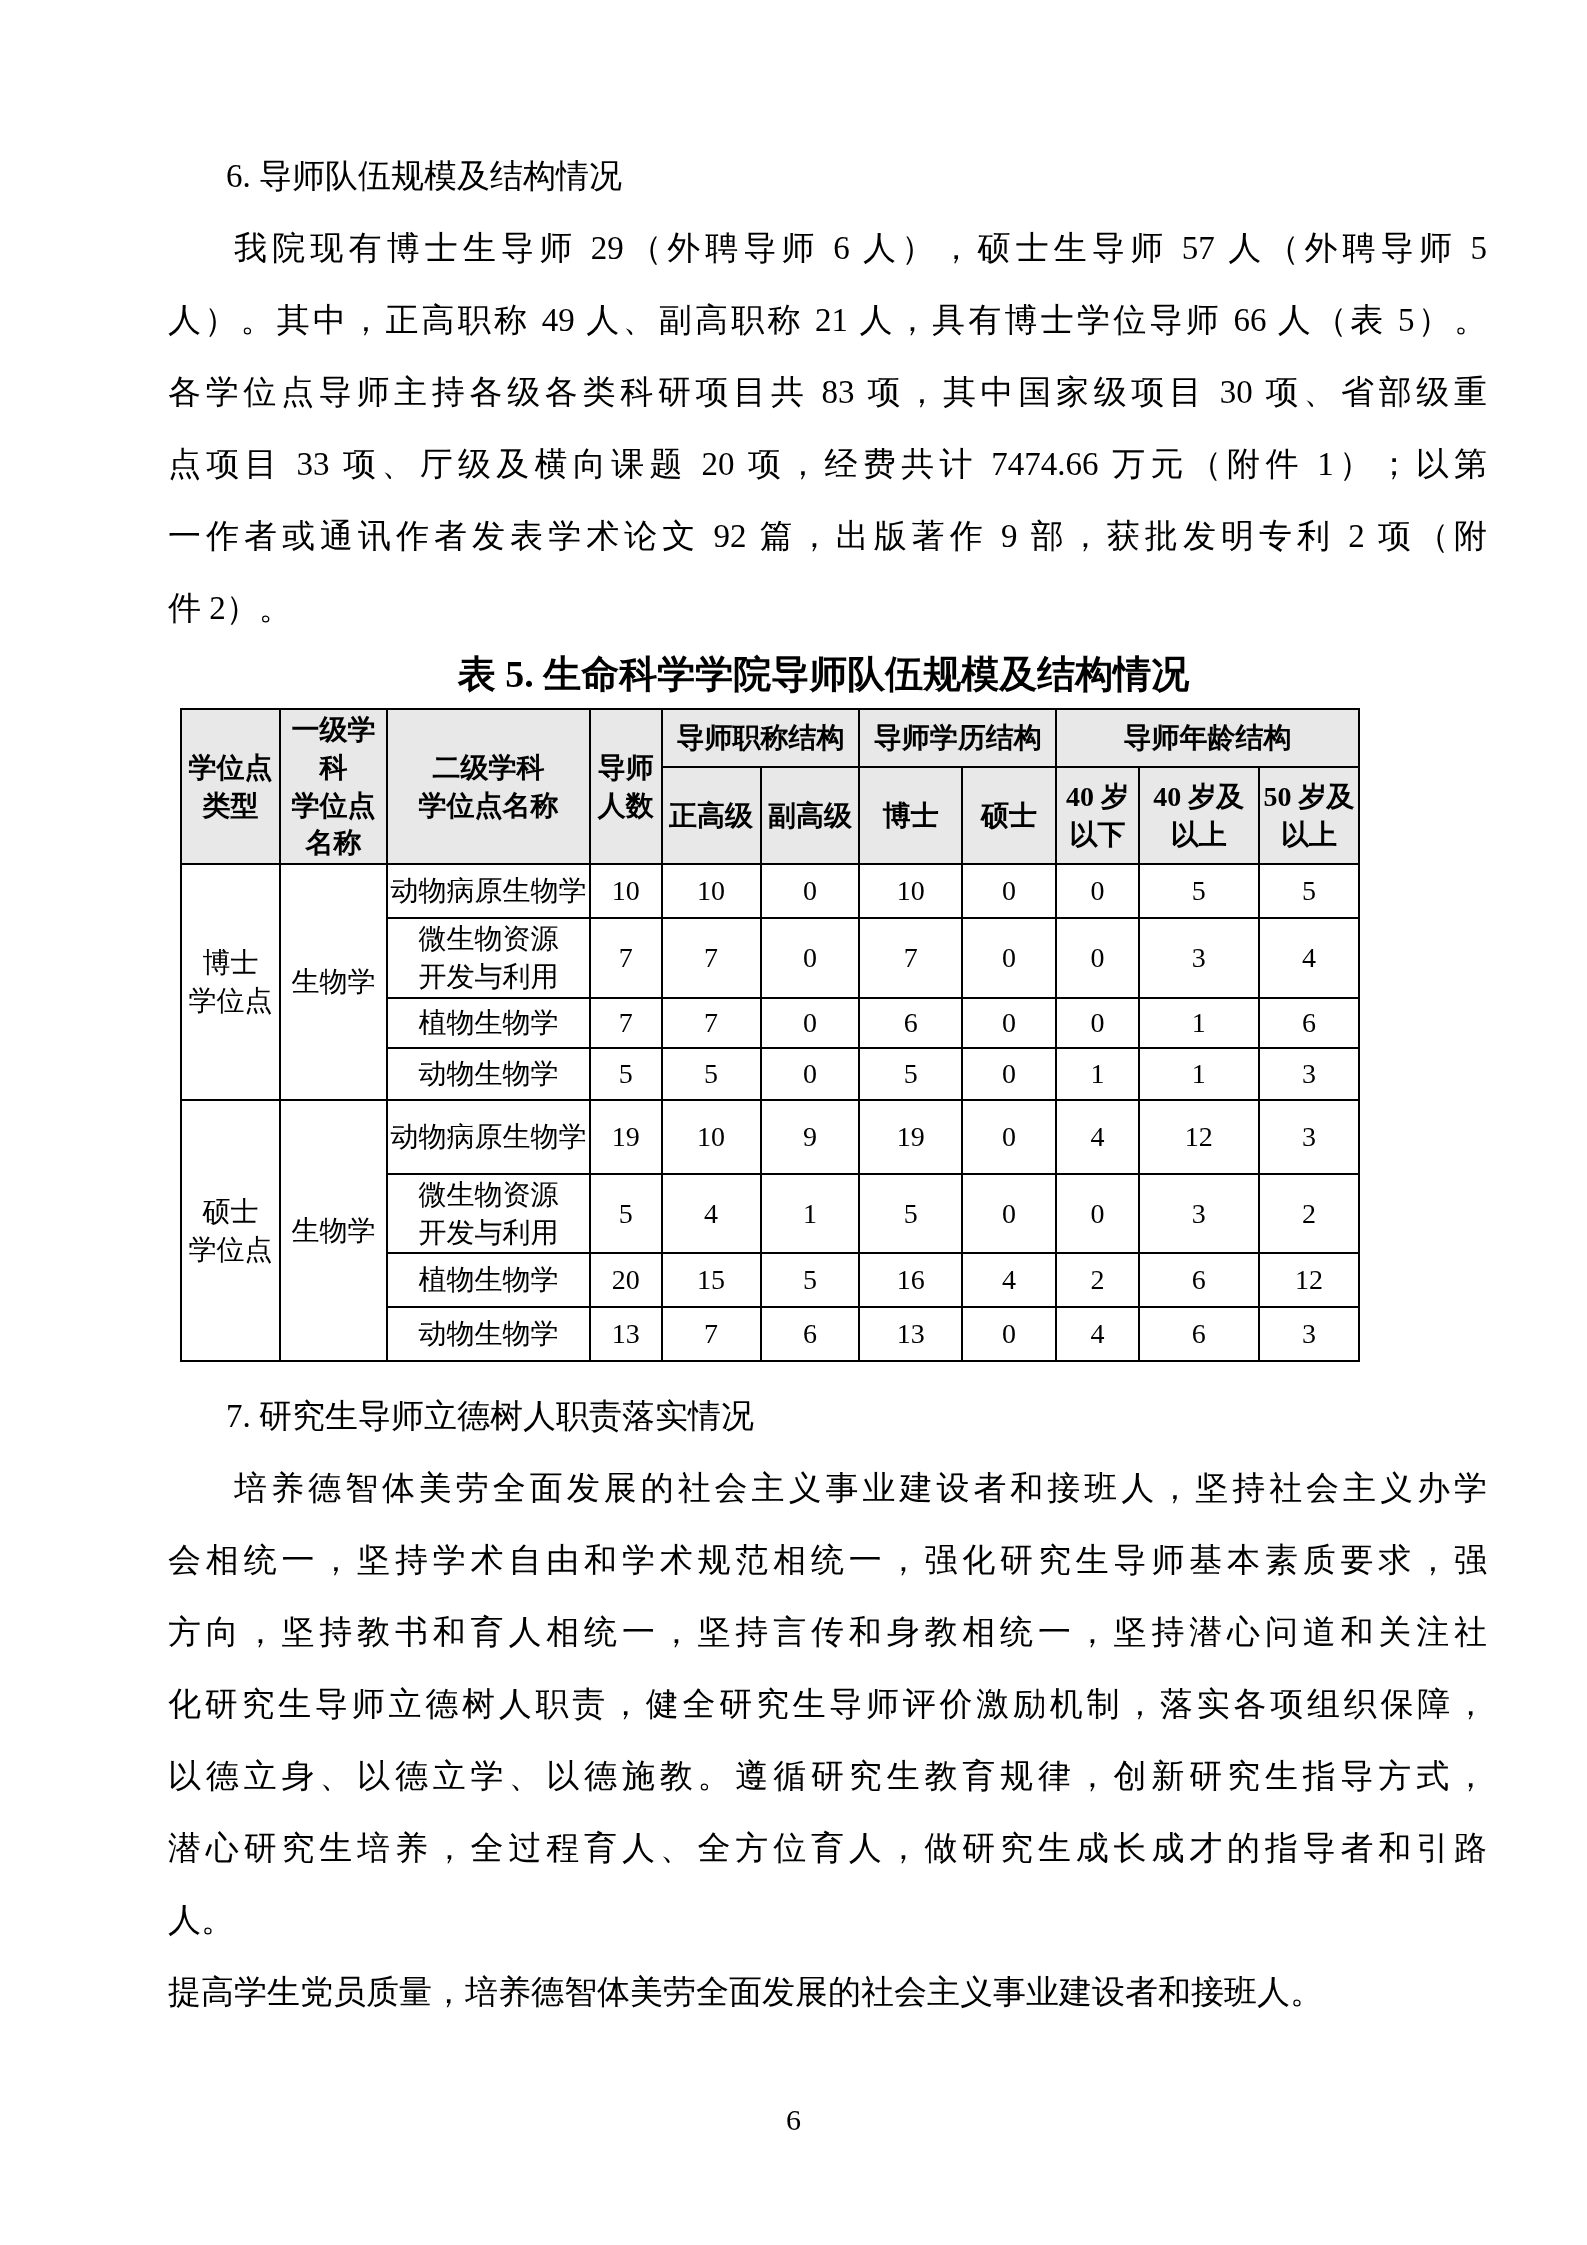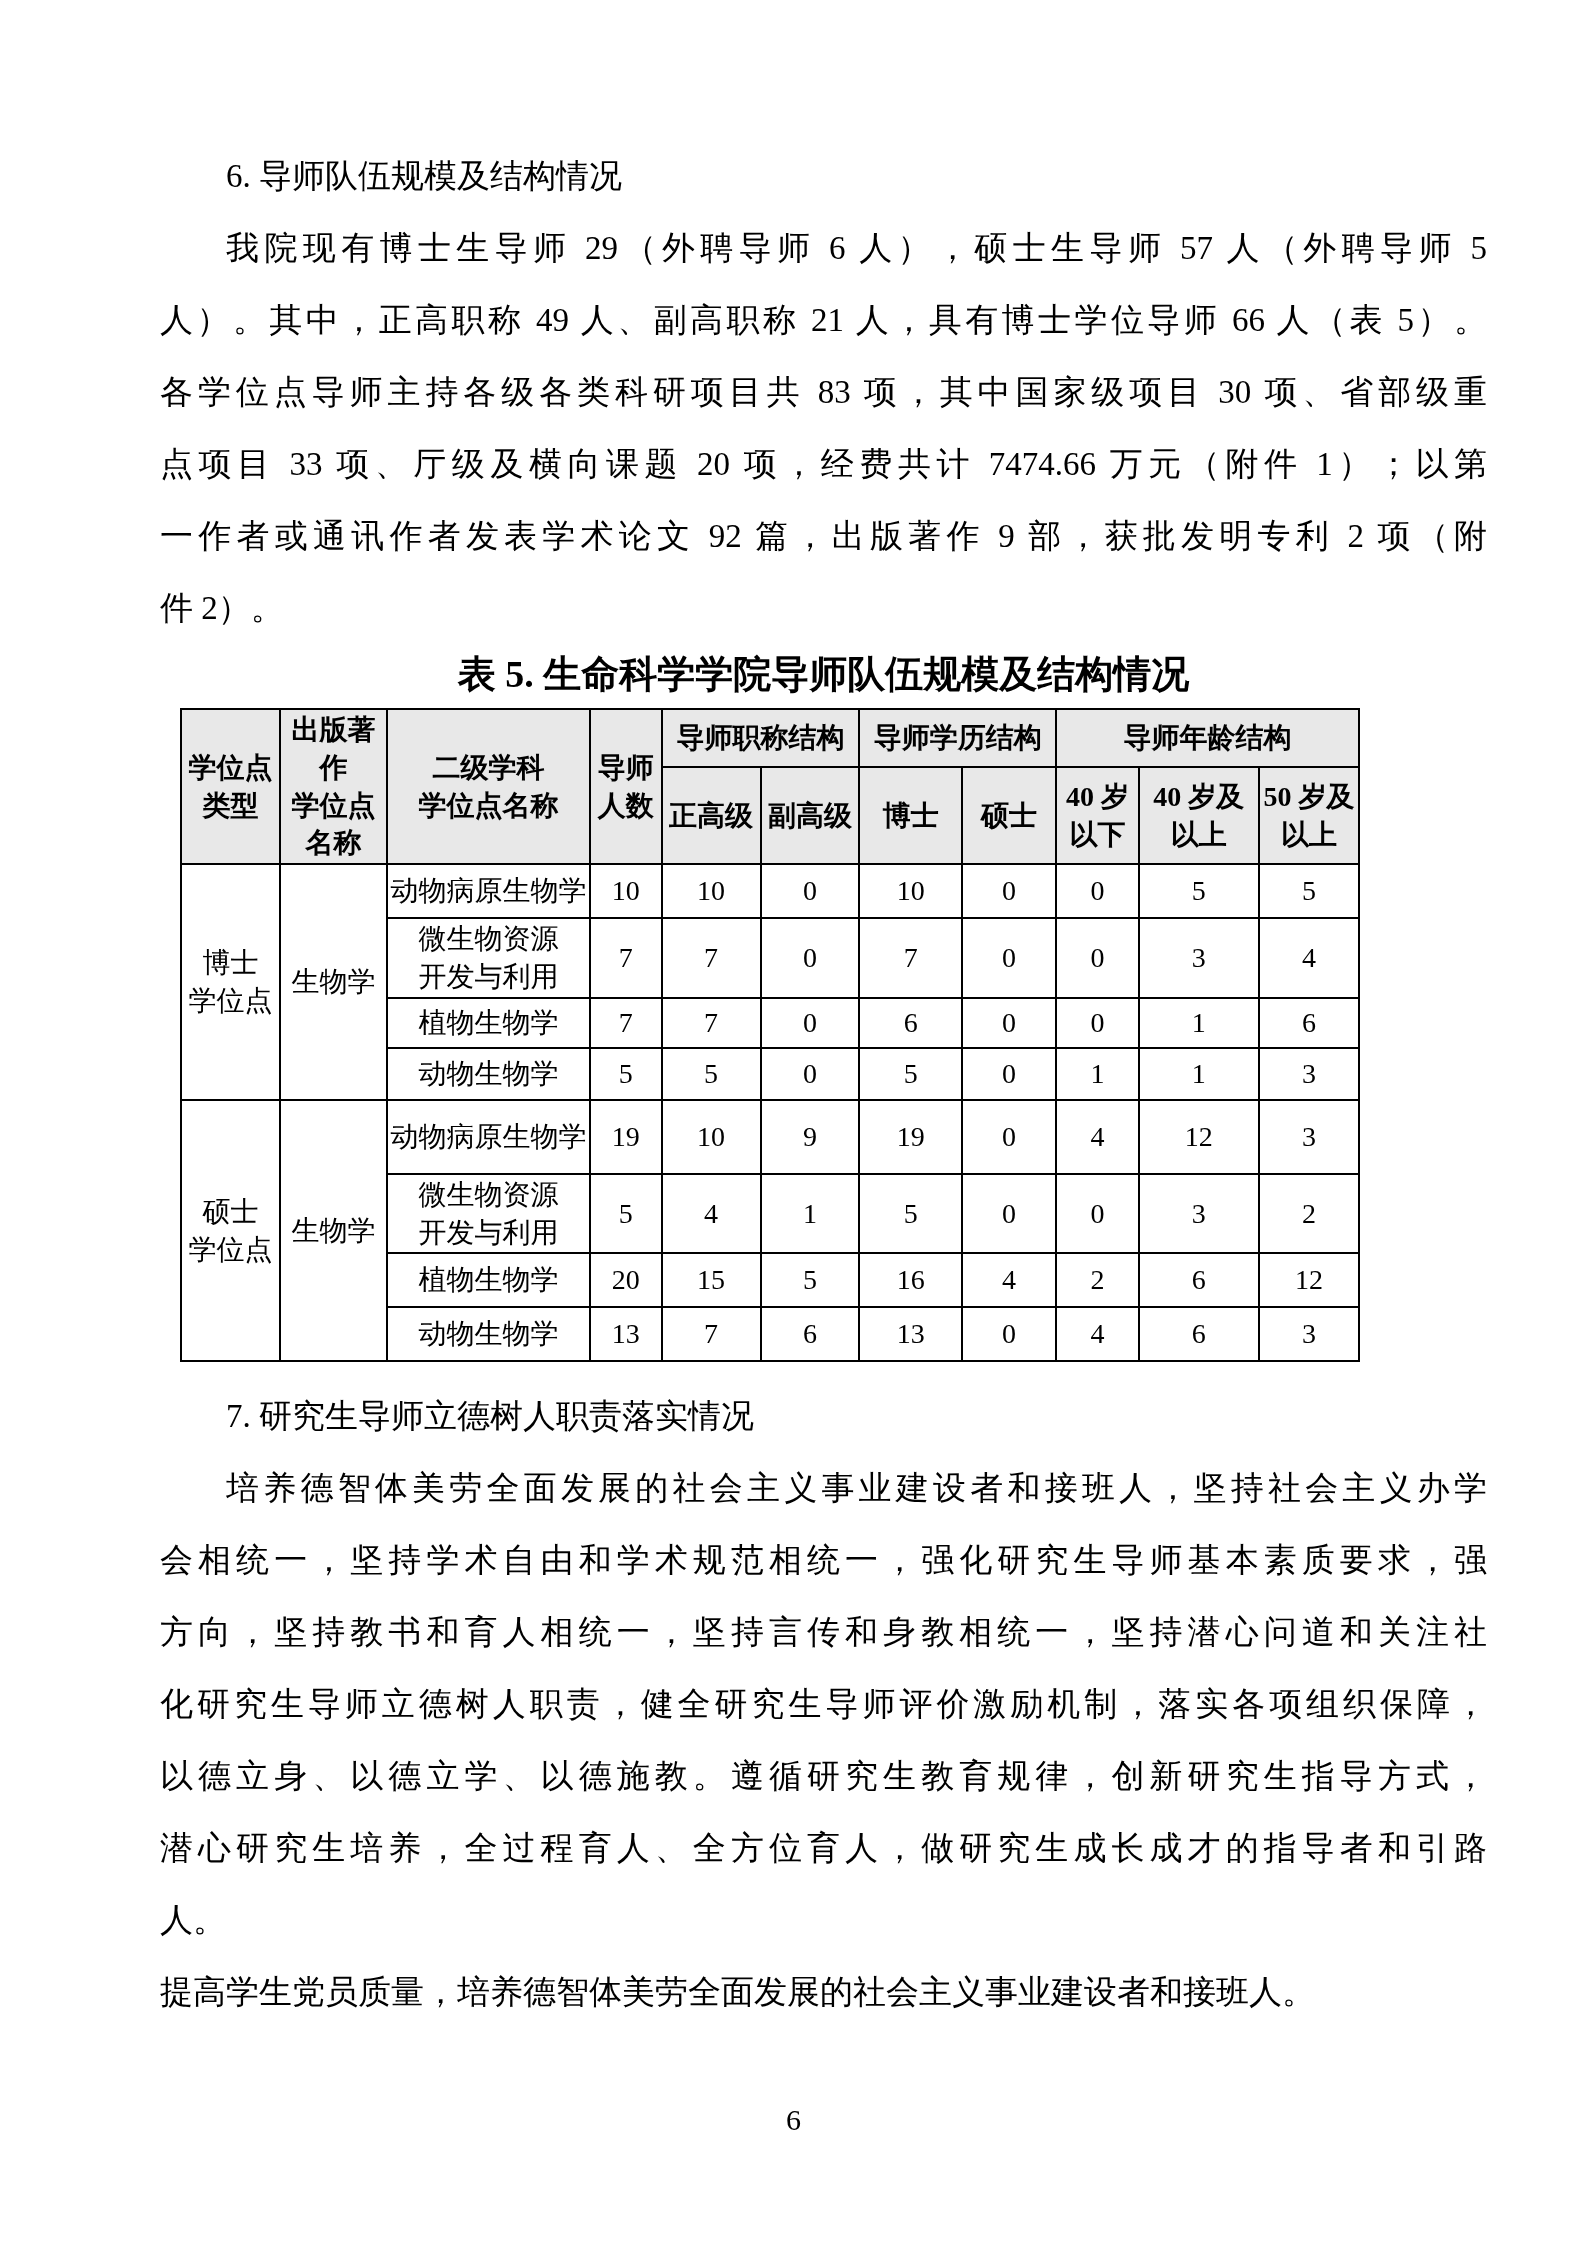--- a/index.html
+++ b/index.html
@@ -8,21 +8,21 @@
     width:1587px;height:2245px;
     background:#ffffff;
     box-sizing:border-box;
     padding:140px 100px 0 160px;
     font-family:"Liberation Serif","DejaVu Serif",serif;
     color:#000;
     font-size:33px;
     line-height:72px;
   }
   .heading{margin:0;padding-left:66px;font-weight:normal;font-size:33px;line-height:72px;}
-  .pline{text-align:justify;text-align-last:justify;}
+  .pline{text-align:justify;text-align-last:justify;margin-left:8px;}
   .pline.first{text-indent:66px;}
   .pline.last{text-align-last:left;}
   .tbl-caption{
     text-align:center;font-weight:bold;font-size:38px;line-height:44px;
     margin:8px 0 12px 0;
   }
   table.t5{
     width:1180px;margin-left:20px;
     border-collapse:collapse;table-layout:fixed;
   }
@@ -71,21 +71,21 @@
         <col style="width:8.7%">
         <col style="width:8.0%">
       <col style="width:7.0%">
         <col style="width:10.2%">
         <col style="width:8.5%">
     </colgroup>
     <tbody>
       <tr style="height:48px;">
         <th rowspan="2">学位点
 类型</th>
-        <th rowspan="2">出版著作
+        <th rowspan="2">一级学科
 学位点
 名称</th>
         <th rowspan="2">二级学科
 学位点名称</th>
         <th rowspan="2">导师
 人数</th>
         <th colspan="2">导师职称结构</th>
         <th colspan="2">导师学历结构</th>
         <th colspan="3">导师年龄结构</th>
       </tr>

